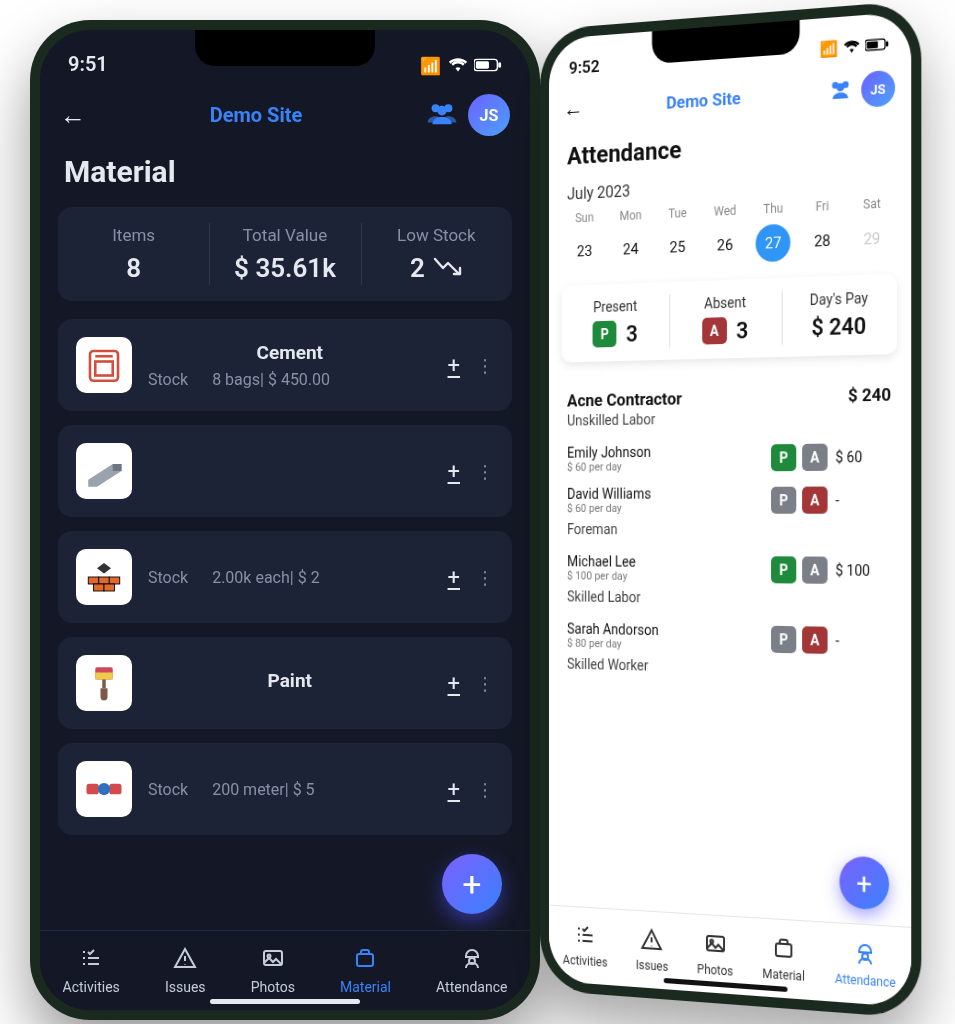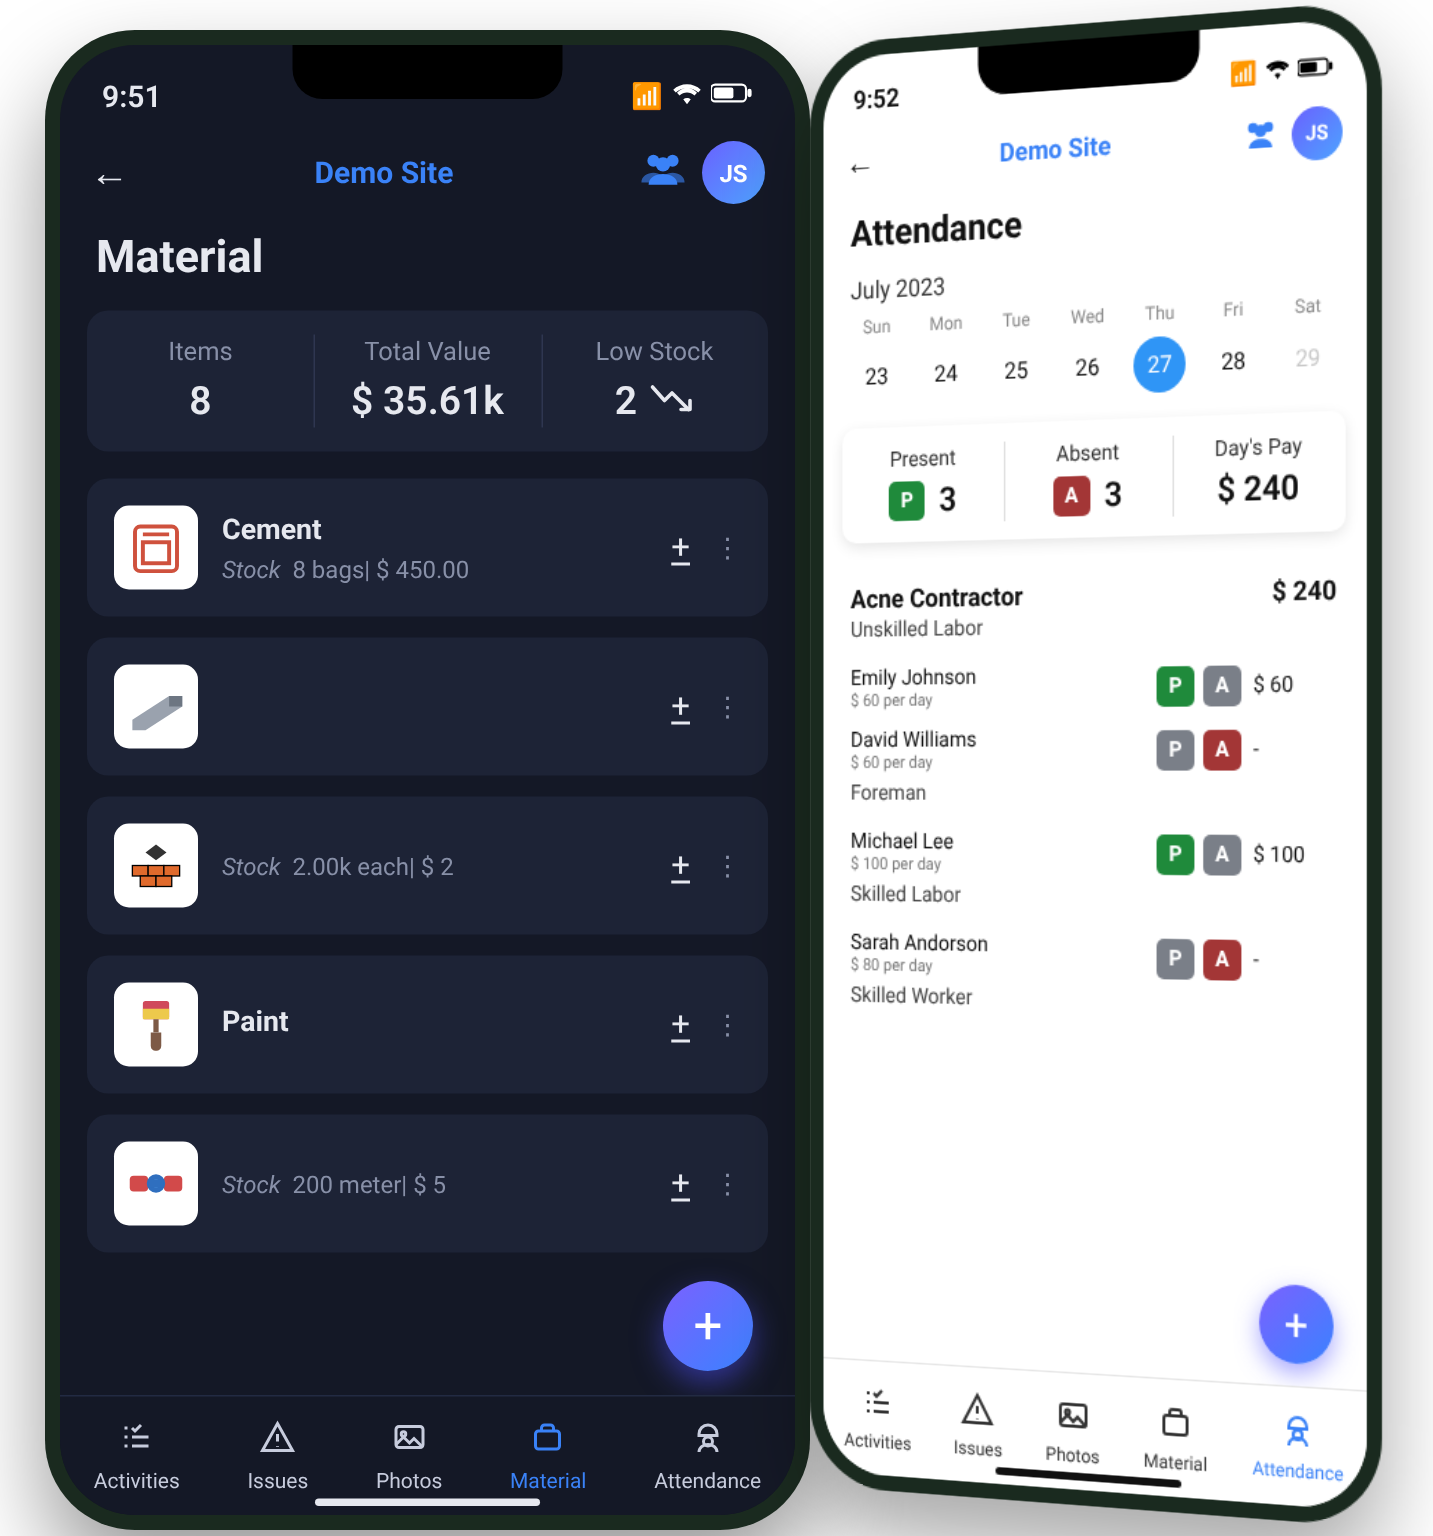--- a/index.html
+++ b/index.html
@@ -18,21 +18,21 @@
     position: absolute; top: 0; left: 50%; transform: translateX(-50%);
     width: 180px; height: 36px; background: #000; border-radius: 0 0 20px 20px; z-index: 5;
   }
   .home-ind { position:absolute; bottom:6px; left:50%; transform:translateX(-50%); width:150px; height:5px; border-radius:3px; }
 
   
   .p1 { left: 30px; top: 20px; width: 510px; height: 1000px; background: #1a2a1f; }
   .p1 .screen { background: #141826; color: #e6e8ef; }
   .p1 .home-ind { background:#e6e8ef; }
 
-  .p1 .status { display:flex; justify-content:space-between; align-items:center; padding: 22px 28px 10px; font-weight:600; font-size:20px; }
+  .p1 .status { display:flex; justify-content:space-between; align-items:flex-end; padding: 22px 28px 10px; font-weight:600; font-size:20px; }
   .p1 .sicons { display:flex; gap:6px; align-items:center; font-size:17px; }
 
   .p1 .topbar { display:flex; align-items:center; justify-content:space-between; padding: 8px 20px 18px; }
   .p1 .back   { font-size:26px; color:#e6e8ef; cursor:pointer; }
   .p1 .site   { color:#3a82f7; font-weight:700; font-size:20px; }
   .p1 .tright { display:flex; gap:10px; align-items:center; }
   .p1 .team   { color:#3a82f7; font-size:22px; }
   .p1 .avatar { width:42px; height:42px; border-radius:50%; background:linear-gradient(135deg,#6a61ff,#4da3ff); color:#fff; display:flex; align-items:center; justify-content:center; font-weight:700; font-size:16px; }
 
   .p1 .pgtitle { font-size:30px; font-weight:700; padding: 0 24px 18px; }
@@ -40,23 +40,23 @@
   .p1 .summary { margin: 0 18px 18px; background:#1d2336; border-radius:14px; display:flex; }
   .p1 .summary .cell { flex:1; padding:18px 6px; text-align:center; position:relative; }
   .p1 .summary .cell + .cell::before { content:""; position:absolute; left:0; top:16px; bottom:16px; width:1px; background:#2f3650; }
   .p1 .summary .lab { color:#8890a8; font-size:17px; margin-bottom:8px; }
   .p1 .summary .val { font-size:26px; font-weight:600; }
   .p1 .summary .low { display:flex; justify-content:center; align-items:center; gap:8px; }
 
   .p1 .matrow { margin:0 18px 14px; background:#1d2336; border-radius:14px; padding:18px; display:flex; align-items:center; gap:16px; }
   .p1 .micon  { width:56px; height:56px; border-radius:10px; background:#fff; display:flex; align-items:center; justify-content:center; font-size:30px; flex-shrink:0; }
   .p1 .mmid   { flex:1; min-width:0; }
-  .p1 .mname  { font-weight:700; font-size:19px; margin-bottom:6px; }
+  .p1 .mname  { font-weight:700; font-size:19px; margin-bottom:6px;text-align:center; }
   .p1 .mstock { color:#8890a8; font-size:16px; }
-  .p1 .mstock .sl { margin-right:4px;font-style:italic; }
+  .p1 .mstock .sl { margin-right:20px; }
   .p1 .macts  { display:flex; align-items:center; gap:16px; }
   .p1 .mplus  { font-size:22px; cursor:pointer; text-decoration:underline; text-underline-offset:3px; }
   .p1 .mmore  { font-size:18px; color:#8890a8; cursor:pointer; }
 
   
   .cement svg, .steel svg, .bricks svg, .paint svg, .pipes svg { width:42px; height:42px; }
 
   .p1 .fab { position:absolute; right:28px; bottom:96px; width:60px; height:60px; border-radius:50%; background:linear-gradient(135deg,#7b61ff,#3a82ff); color:#fff; display:flex; align-items:center; justify-content:center; font-size:34px; box-shadow:0 8px 20px rgba(80,80,255,.5); cursor:pointer; }
 
   .p1 .tabbar { position:absolute; bottom:0; left:0; right:0; height:80px; background:#141826; border-top:1px solid #222a42; display:flex; justify-content:space-around; align-items:center; font-size:14px; }

